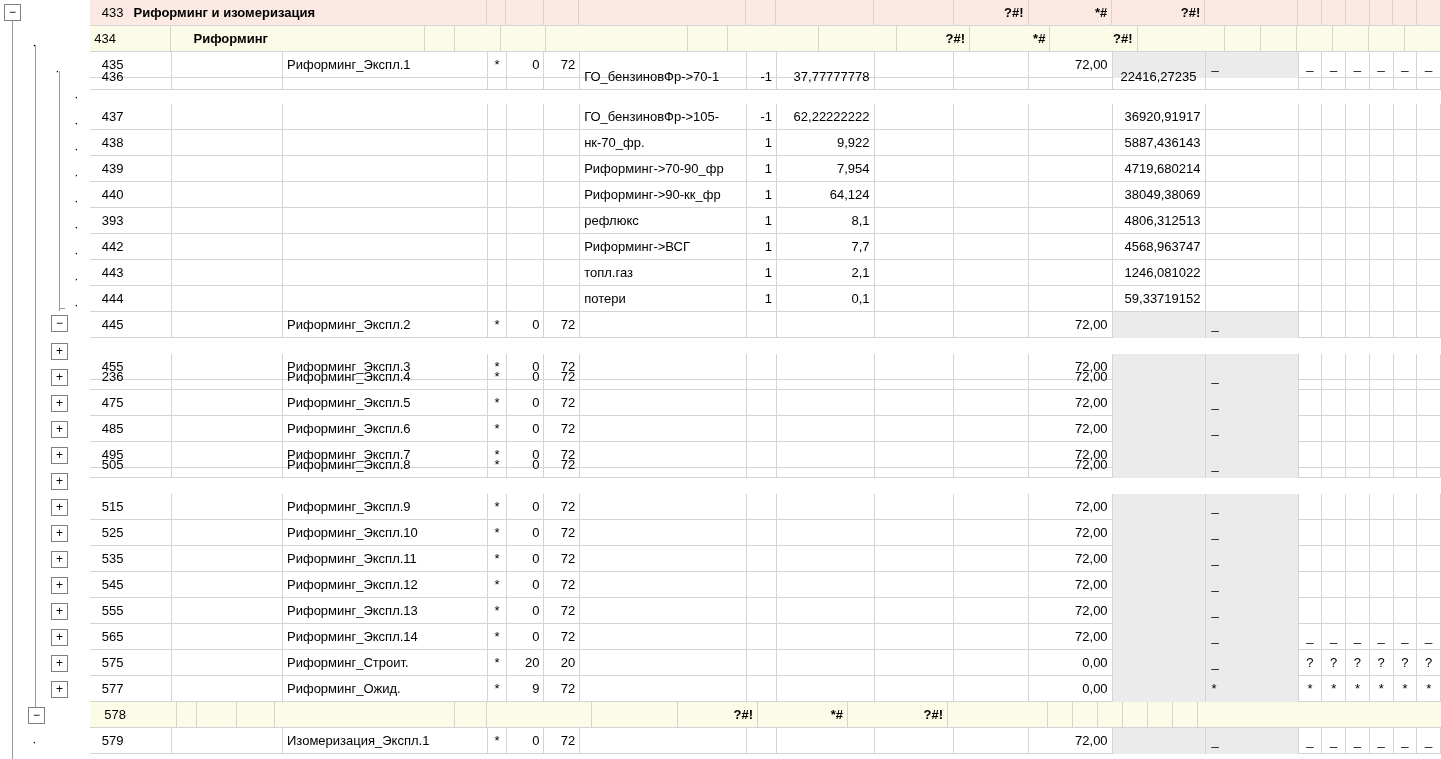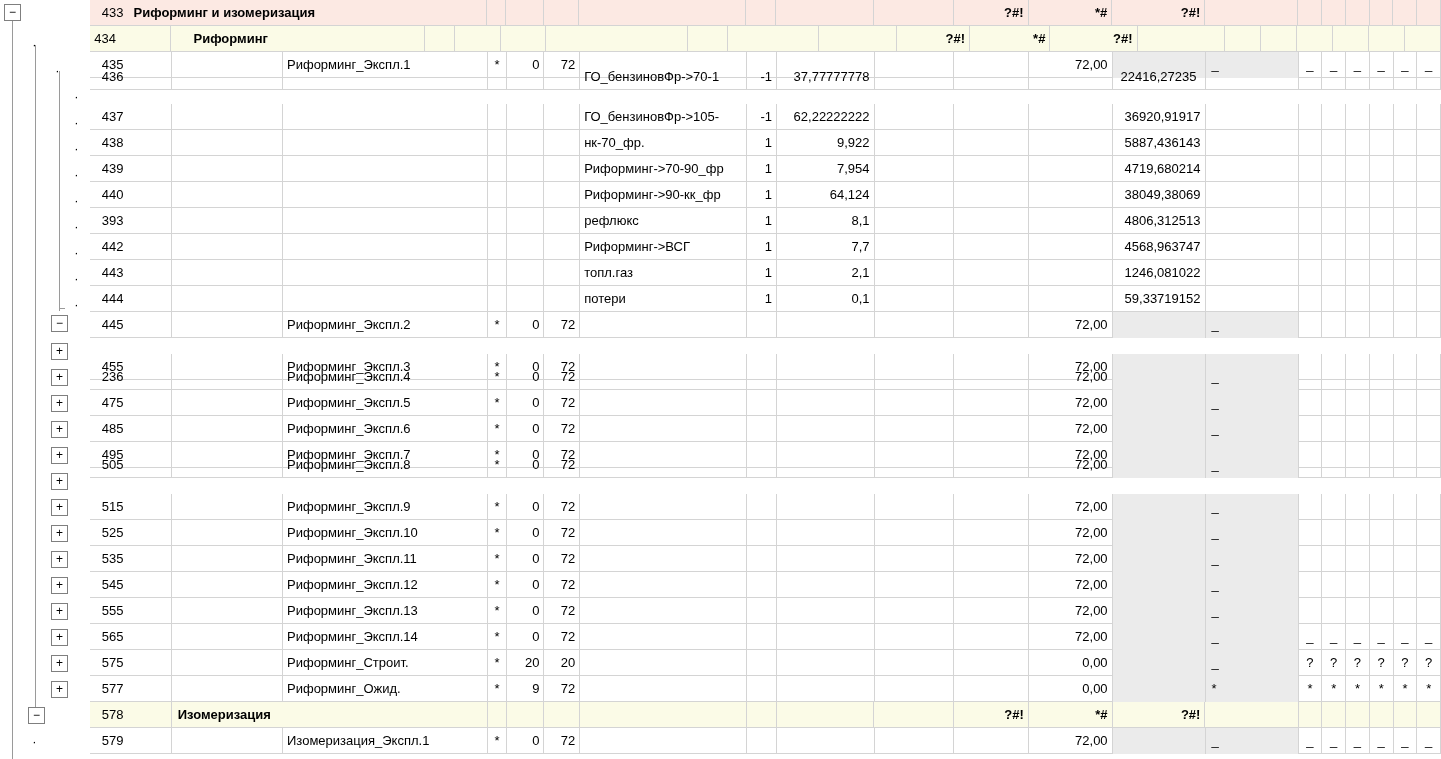--- a/index.html
+++ b/index.html
@@ -764,21 +764,20 @@
         <div class="cell c-n" style="width: 25px;">*</div>
         <div class="cell c-n" style="width: 25px;">*</div>
         <div class="cell c-n" style="width: 25px;">*</div>
         <div class="cell c-n" style="width: 25px;">*</div>
         <div class="cell c-n" style="width: 25px;">*</div>
         <div class="cell c-n" style="width: 25px;">*</div>
       </div>
       <div class="row row-group-2" style="top: 702px;">
         <div class="cell c-rownum">578</div>
         <div class="cell c-a bold"></div>
-        <div class="cell bold" style="width: 342px; padding-left: 6px;">Изомеризация</div>
         <div class="cell c-d bold"></div>
         <div class="cell c-e bold"></div>
         <div class="cell c-f bold"></div>
         <div class="cell c-g bold"></div>
         <div class="cell c-h bold"></div>
         <div class="cell c-i bold"></div>
         <div class="cell c-j bold"></div>
         <div class="cell c-k bold">?#!</div>
         <div class="cell c-l bold">*#</div>
         <div class="cell c-m bold" style="width:100px;text-align:right;">?#!</div>

